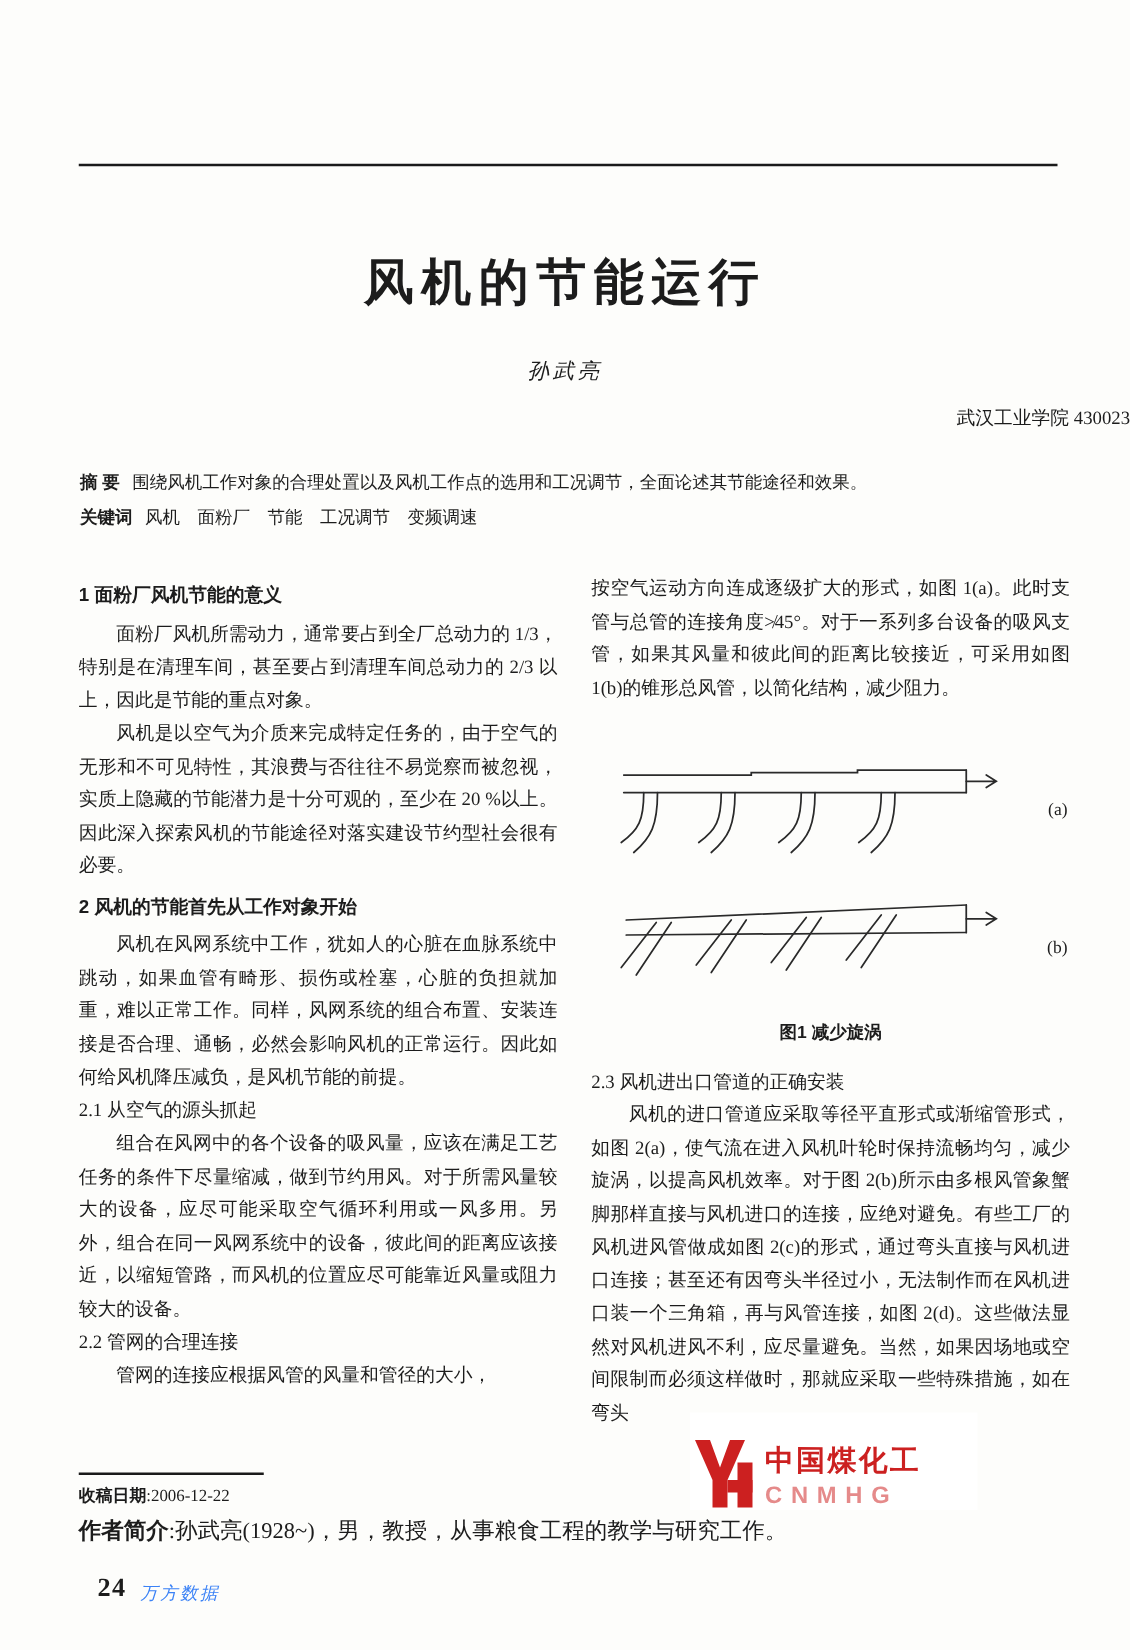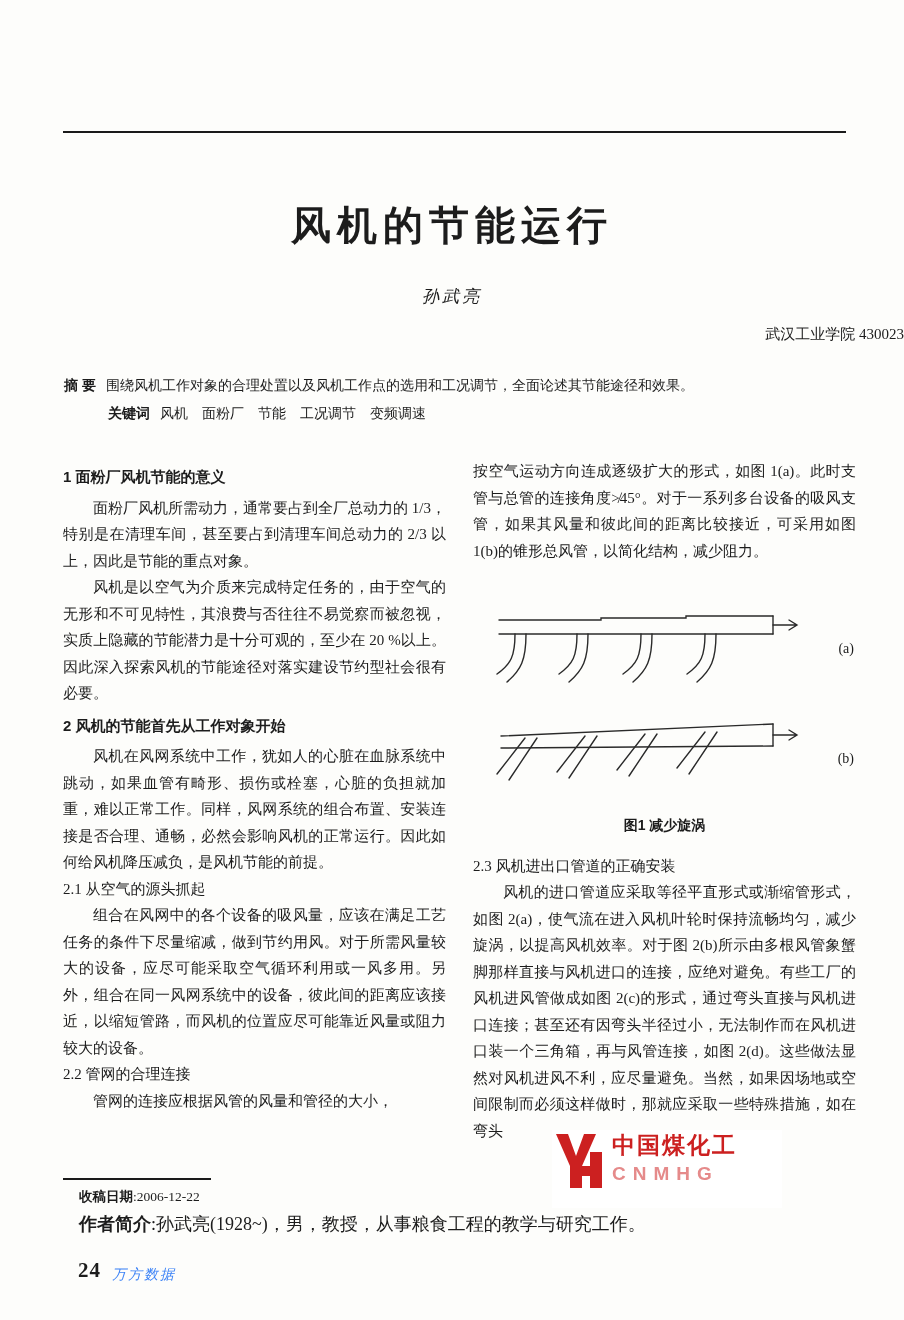--- a/index.html
+++ b/index.html
@@ -39,21 +39,21 @@
   .affil {
     position:absolute; top:325px; left:0; width:100%;
     text-align:right; font-size:15px;
   }
   
   .abstract, .keywords {
     position:absolute; left:64px; right:60px;
     font-size:14px; line-height:22px; text-align:justify;
   }
   .abstract { top:374px; }
-  .keywords { top:402px;margin-left:44px; }
+  .keywords { top:402px; }
   .blabel { font-weight:bold; font-family:"Liberation Sans",sans-serif; margin-right:10px; }
   .kw { margin-right:14px; }
   
   .col {
     position:absolute; top:458px; width:383px;
     font-size:15px; line-height:26.5px; text-align:justify;
   }
   .col-left  { left:63px; }
   .col-right { left:473px; }
   .col p { text-indent:2em; }
@@ -81,35 +81,35 @@
   
   .footrule {
     position:absolute; left:63px; top:1178px; width:148px; height:2px; background:#1a1a1a;
   }
   .received {
     position:absolute; left:63px; top:1188px; font-size:13.5px;
   }
   .bio {
     position:absolute; left:63px; top:1212px; font-size:18px;
   }
-  .fnlabel { font-weight:bold; font-family:"Liberation Sans",sans-serif;margin-left:16px; }
+  .fnlabel { font-weight:bold; font-family:"Liberation Sans",sans-serif; }
   
   .pagenum {
     position:absolute; left:78px; top:1258px;
     font-size:21px; font-weight:bold; letter-spacing:1px;
   }
   .scanmark {
     position:absolute; left:112px; top:1266px;
     font-size:14px; color:#3b82f6; letter-spacing:2px;font-style:italic;
   }
   
   .watermark {
     position:absolute; left:552px; top:1130px; width:230px; height:78px;
     background:rgba(255,255,255,0.93);
-    display:flex; align-items:flex-start;
+    display:flex; align-items:flex-end;
   }
   .wm-logo { width:54px; height:60px; position:relative; flex:0 0 auto; }
   .wm-text { padding-left:6px; }
   .wm-cn {
     font-family:"Liberation Sans",sans-serif; font-weight:bold;
     font-size:23px; letter-spacing:2px; color:#cc2020;
   }
   .wm-en {
     font-family:"Liberation Sans",sans-serif; font-weight:bold;
     font-size:19px; letter-spacing:7px; color:#e58a8a; margin-top:2px;

